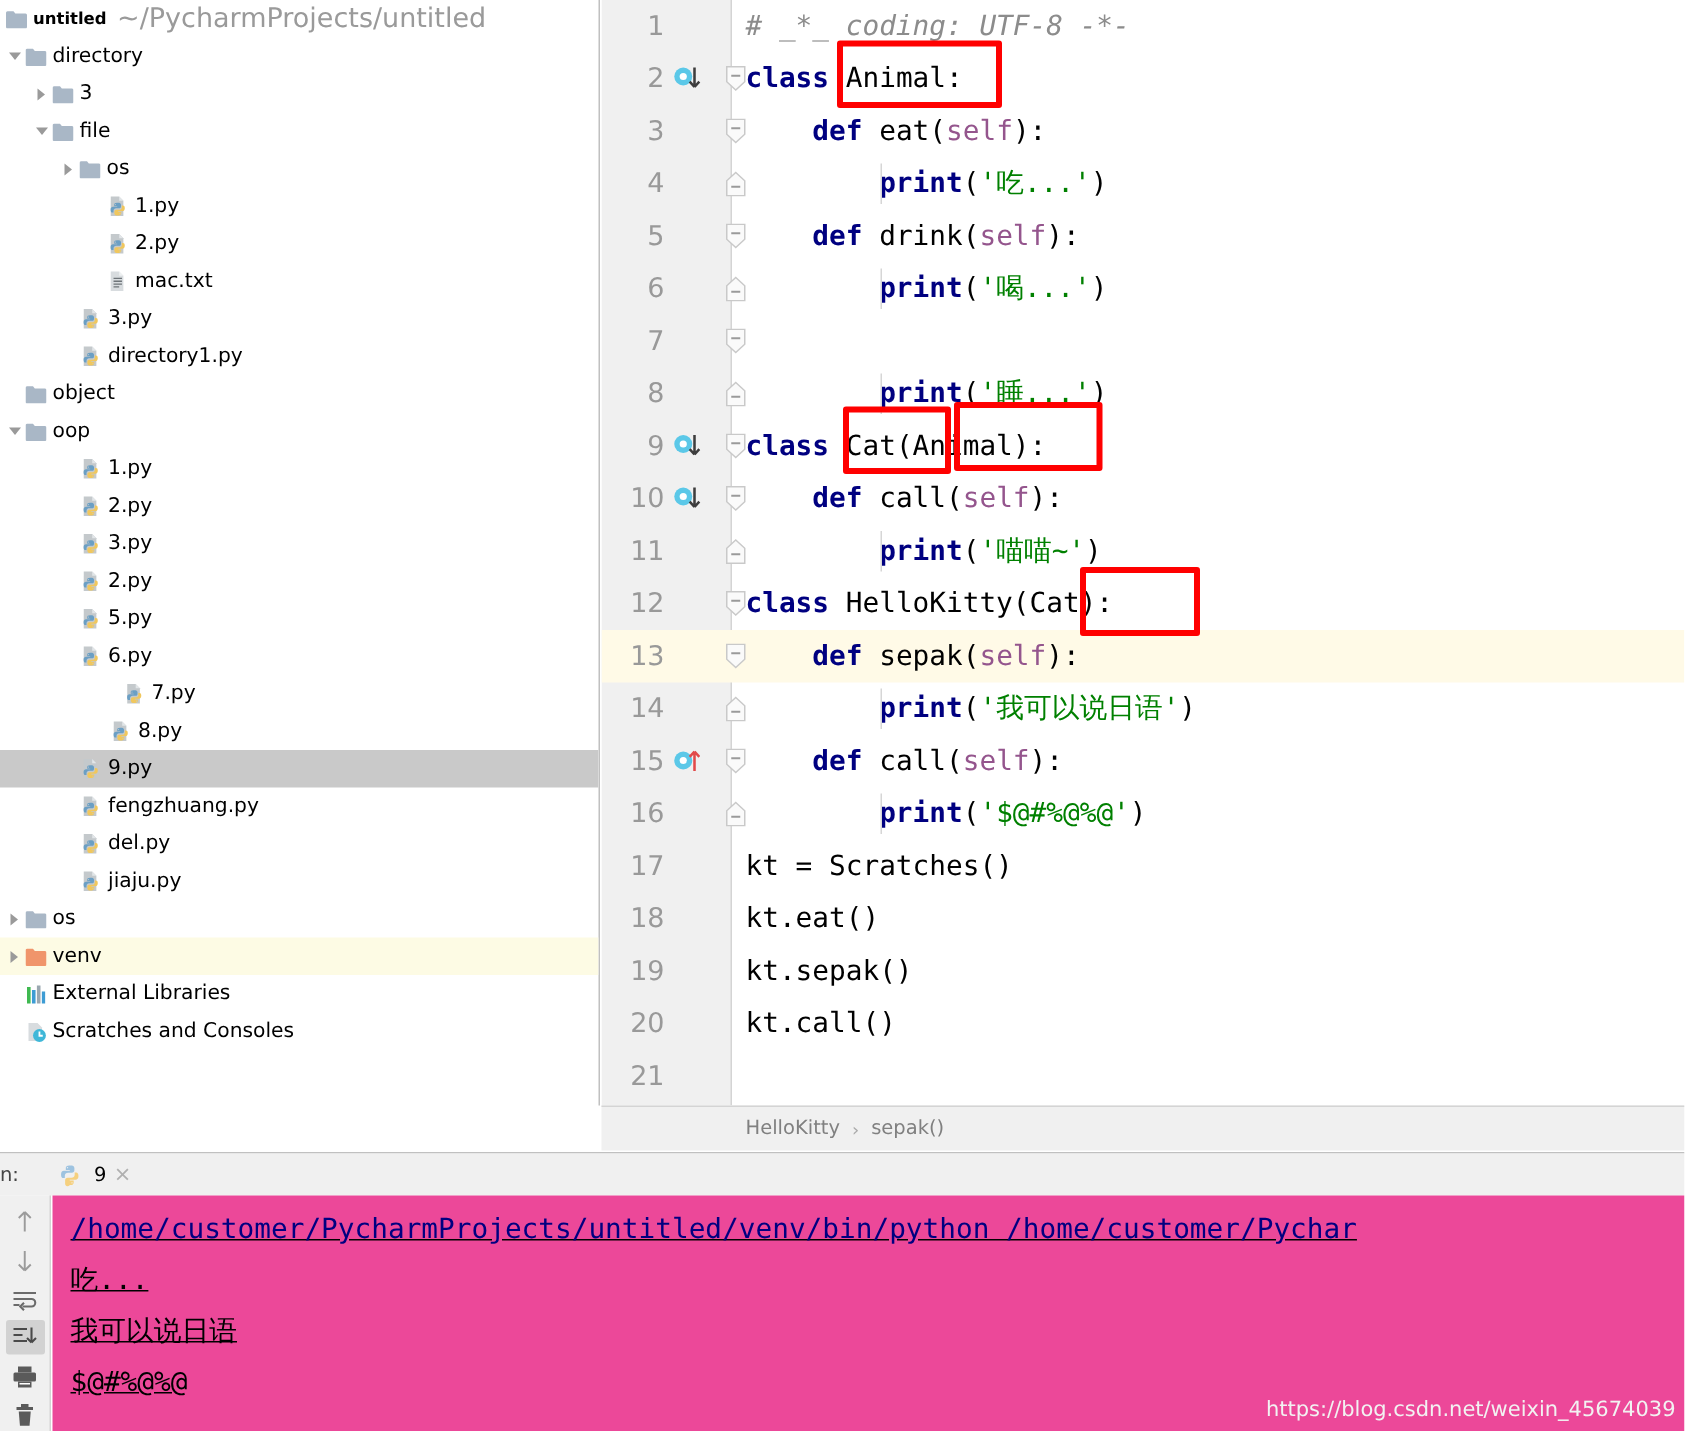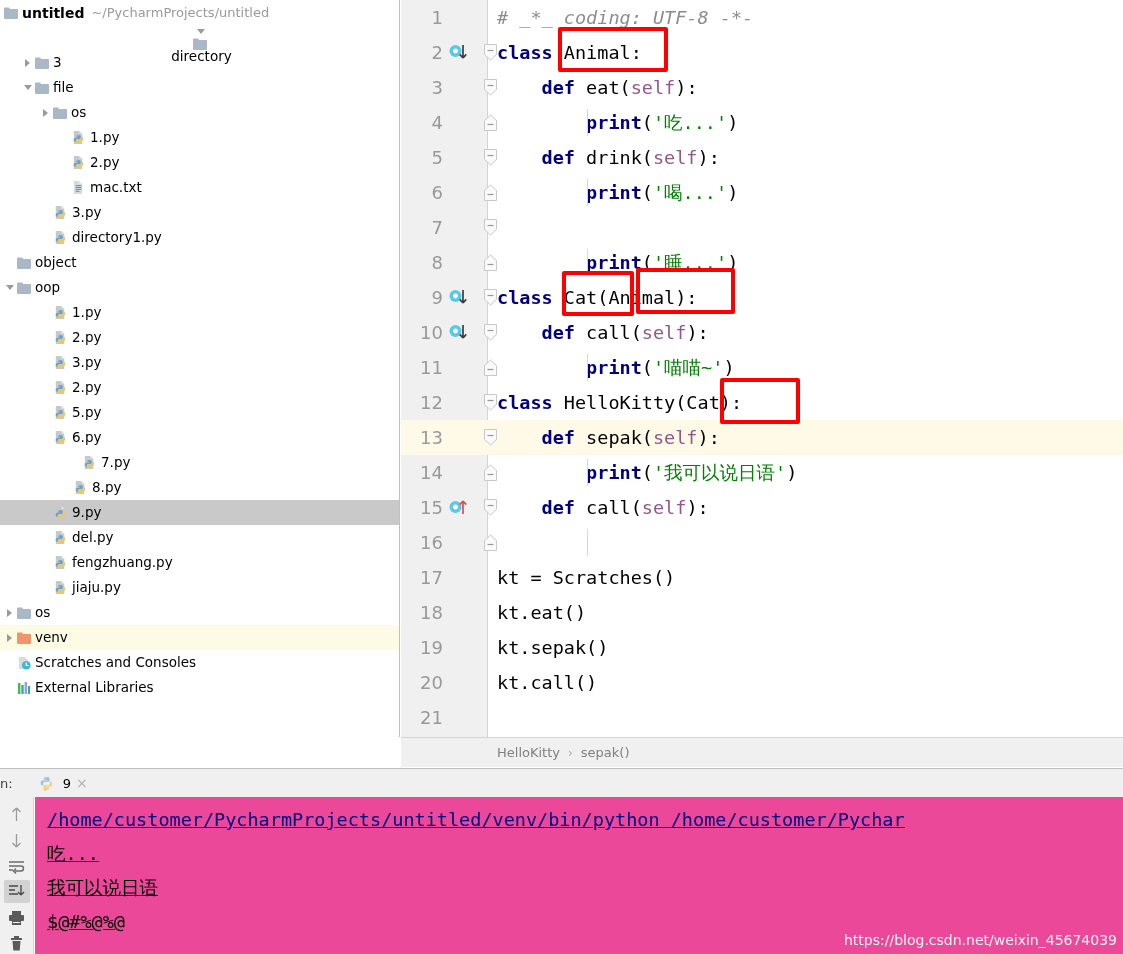--- a/index.html
+++ b/index.html
@@ -45,22 +45,22 @@
   }
   .twisty.open::before {
     content: "";
     position: absolute; left: 2px; top: 4px;
     border-top: 5px solid #9a9a9a;
     border-left: 4px solid transparent;
     border-right: 4px solid transparent;
   }
   .ico { flex: 0 0 auto; margin-right: 4px; display: inline-block; line-height: 0; }
   .tree-label { line-height: 1; }
-  .proj-name { font-weight: bold; font-size: 14px; color: #000; }
-  .proj-path { color: #9a9a9a; font-size: 13px; margin-left: 7px; }
+  .proj-name { font-weight: bold; font-size: 11px; color: #000; }
+  .proj-path { color: #9a9a9a; font-size: 18px; margin-left: 7px; }
 
   
   #editor {
     position: absolute; left: 401px; top: 0;
     width: 722px; height: 737px;
     background: #ffffff;
     overflow: hidden;
   }
   #gutter {
     position: absolute; left: 0; top: 0;
@@ -201,21 +201,21 @@
     <div class="tree-row" style="padding-left:4px;">
       <span class="ico">
         <svg width="14" height="12" viewBox="0 0 14 12">
             <path d="M0 1.5A1 1 0 011 .5h4l1.2 1.5H13a1 1 0 011 1V11a1 1 0 01-1 1H1a1 1 0 01-1-1z" fill="#a9b7c6"></path>
           </svg>
       </span>
       <span class="proj-name">untitled</span>
       <span class="proj-path">~/PycharmProjects/untitled</span>
     </div>
     <div id="tree-body">
-        <div class="tree-row" style="padding-left: 4px; flex-direction: column;">
+        <div class="tree-row" style="padding-left: 4px;">
           <span class="twisty open"></span>
           <span class="ico"><svg width="14" height="12" viewBox="0 0 14 12">
               <path d="M0 1.5A1 1 0 011 .5h4l1.2 1.5H13a1 1 0 011 1V11a1 1 0 01-1 1H1a1 1 0 01-1-1z" fill="#a9b7c6"></path>
             </svg></span>
           <span class="tree-label">directory</span>
         </div>
         <div class="tree-row" style="padding-left: 22px;">
           <span class="twisty closed"></span>
           <span class="ico"><svg width="14" height="12" viewBox="0 0 14 12">
               <path d="M0 1.5A1 1 0 011 .5h4l1.2 1.5H13a1 1 0 011 1V11a1 1 0 01-1 1H1a1 1 0 01-1-1z" fill="#a9b7c6"></path>
@@ -390,31 +390,31 @@
           <span class="tree-label">9.py</span>
         </div>
         <div class="tree-row" style="padding-left: 40px;">
           <span class="twisty"></span>
           <span class="ico"><svg width="15" height="15" viewBox="0 0 16 16">
               <path d="M3 1h6l3 3v11H3z" fill="#c4c9cc"></path>
               <path d="M9 1l3 3H9z" fill="#e2e6e8"></path>
               <path d="M7.5 5.5c-1.6 0-2 .6-2 1.5v1h2.1v.4H4.6c-.9 0-1.7.6-1.7 2.1s.5 2 1.3 2h.8v-1.3c0-1 .8-1.7 1.8-1.7h2.1c.8 0 1.4-.6 1.4-1.4V7c0-.8-.6-1.5-1.4-1.5zm-1.1.9c.2 0 .4.2.4.4s-.2.4-.4.4-.4-.2-.4-.4.2-.4.4-.4z" fill="#6b9fc4"></path>
               <path d="M8.5 14.5c1.6 0 2-.6 2-1.5v-1H8.4v-.4h2.9c.9 0 1.7-.6 1.7-2.1s-.5-2-1.3-2h-.8v1.3c0 1-.8 1.7-1.8 1.7H7c-.8 0-1.4.6-1.4 1.4V13c0 .8.6 1.5 1.4 1.5zm1.1-.9c-.2 0-.4-.2-.4-.4s.2-.4.4-.4.4.2.4.4-.2.4-.4.4z" fill="#f0c75e"></path>
             </svg></span>
+          <span class="tree-label">fengzhuang.py</span>
+        </div>
+        <div class="tree-row" style="padding-left: 40px;">
+          <span class="twisty"></span>
+          <span class="ico"><svg width="15" height="15" viewBox="0 0 16 16">
+              <path d="M3 1h6l3 3v11H3z" fill="#c4c9cc"></path>
+              <path d="M9 1l3 3H9z" fill="#e2e6e8"></path>
+              <path d="M7.5 5.5c-1.6 0-2 .6-2 1.5v1h2.1v.4H4.6c-.9 0-1.7.6-1.7 2.1s.5 2 1.3 2h.8v-1.3c0-1 .8-1.7 1.8-1.7h2.1c.8 0 1.4-.6 1.4-1.4V7c0-.8-.6-1.5-1.4-1.5zm-1.1.9c.2 0 .4.2.4.4s-.2.4-.4.4-.4-.2-.4-.4.2-.4.4-.4z" fill="#6b9fc4"></path>
+              <path d="M8.5 14.5c1.6 0 2-.6 2-1.5v-1H8.4v-.4h2.9c.9 0 1.7-.6 1.7-2.1s-.5-2-1.3-2h-.8v1.3c0 1-.8 1.7-1.8 1.7H7c-.8 0-1.4.6-1.4 1.4V13c0 .8.6 1.5 1.4 1.5zm1.1-.9c-.2 0-.4-.2-.4-.4s.2-.4.4-.4.4.2.4.4-.2.4-.4.4z" fill="#f0c75e"></path>
+            </svg></span>
           <span class="tree-label">del.py</span>
-        </div>
-        <div class="tree-row" style="padding-left: 40px;">
-          <span class="twisty"></span>
-          <span class="ico"><svg width="15" height="15" viewBox="0 0 16 16">
-              <path d="M3 1h6l3 3v11H3z" fill="#c4c9cc"></path>
-              <path d="M9 1l3 3H9z" fill="#e2e6e8"></path>
-              <path d="M7.5 5.5c-1.6 0-2 .6-2 1.5v1h2.1v.4H4.6c-.9 0-1.7.6-1.7 2.1s.5 2 1.3 2h.8v-1.3c0-1 .8-1.7 1.8-1.7h2.1c.8 0 1.4-.6 1.4-1.4V7c0-.8-.6-1.5-1.4-1.5zm-1.1.9c.2 0 .4.2.4.4s-.2.4-.4.4-.4-.2-.4-.4.2-.4.4-.4z" fill="#6b9fc4"></path>
-              <path d="M8.5 14.5c1.6 0 2-.6 2-1.5v-1H8.4v-.4h2.9c.9 0 1.7-.6 1.7-2.1s-.5-2-1.3-2h-.8v1.3c0 1-.8 1.7-1.8 1.7H7c-.8 0-1.4.6-1.4 1.4V13c0 .8.6 1.5 1.4 1.5zm1.1-.9c-.2 0-.4-.2-.4-.4s.2-.4.4-.4.4.2.4.4-.2.4-.4.4z" fill="#f0c75e"></path>
-            </svg></span>
-          <span class="tree-label">fengzhuang.py</span>
         </div>
         <div class="tree-row" style="padding-left: 40px;">
           <span class="twisty"></span>
           <span class="ico"><svg width="15" height="15" viewBox="0 0 16 16">
               <path d="M3 1h6l3 3v11H3z" fill="#c4c9cc"></path>
               <path d="M9 1l3 3H9z" fill="#e2e6e8"></path>
               <path d="M7.5 5.5c-1.6 0-2 .6-2 1.5v1h2.1v.4H4.6c-.9 0-1.7.6-1.7 2.1s.5 2 1.3 2h.8v-1.3c0-1 .8-1.7 1.8-1.7h2.1c.8 0 1.4-.6 1.4-1.4V7c0-.8-.6-1.5-1.4-1.5zm-1.1.9c.2 0 .4.2.4.4s-.2.4-.4.4-.4-.2-.4-.4.2-.4.4-.4z" fill="#6b9fc4"></path>
               <path d="M8.5 14.5c1.6 0 2-.6 2-1.5v-1H8.4v-.4h2.9c.9 0 1.7-.6 1.7-2.1s-.5-2-1.3-2h-.8v1.3c0 1-.8 1.7-1.8 1.7H7c-.8 0-1.4.6-1.4 1.4V13c0 .8.6 1.5 1.4 1.5zm1.1-.9c-.2 0-.4-.2-.4-.4s.2-.4.4-.4.4.2.4.4-.2.4-.4.4z" fill="#f0c75e"></path>
             </svg></span>
           <span class="tree-label">jiaju.py</span>
@@ -425,40 +425,40 @@
               <path d="M0 1.5A1 1 0 011 .5h4l1.2 1.5H13a1 1 0 011 1V11a1 1 0 01-1 1H1a1 1 0 01-1-1z" fill="#a9b7c6"></path>
             </svg></span>
           <span class="tree-label">os</span>
         </div>
         <div class="tree-row cream" style="padding-left: 4px;">
           <span class="twisty closed"></span>
           <span class="ico"><svg width="14" height="12" viewBox="0 0 14 12">
               <path d="M0 1.5A1 1 0 011 .5h4l1.2 1.5H13a1 1 0 011 1V11a1 1 0 01-1 1H1a1 1 0 01-1-1z" fill="#f0956b"></path>
             </svg></span>
           <span class="tree-label">venv</span>
-        </div>
-        <div class="tree-row" style="padding-left: 4px;">
-          <span class="twisty"></span>
-          <span class="ico"><svg width="14" height="14" viewBox="0 0 14 14">
-              <path d="M2 1h6l3 3v9H2z" fill="#d8dcdf"></path>
-              <circle cx="9.3" cy="9.3" r="4.3" fill="#3fb7d8"></circle>
-              <path d="M9.3 6.6v2.9h2.2" stroke="#ffffff" stroke-width="1.2" fill="none"></path>
-            </svg></span>
-          <span class="tree-label">Scratches and Consoles</span>
         </div>
         <div class="tree-row" style="padding-left: 4px;">
           <span class="twisty"></span>
           <span class="ico"><svg width="14" height="14" viewBox="0 0 14 14">
               <rect x="1" y="2" width="2.4" height="11" fill="#3fb950"></rect>
               <rect x="4.3" y="4" width="2.4" height="9" fill="#3d9cd4"></rect>
               <rect x="7.6" y="1" width="2.4" height="12" fill="#9aa7b0"></rect>
               <rect x="10.9" y="5" width="2.2" height="8" fill="#3d9cd4"></rect>
             </svg></span>
           <span class="tree-label">External Libraries</span>
         </div>
+        <div class="tree-row" style="padding-left: 4px;">
+          <span class="twisty"></span>
+          <span class="ico"><svg width="14" height="14" viewBox="0 0 14 14">
+              <path d="M2 1h6l3 3v9H2z" fill="#d8dcdf"></path>
+              <circle cx="9.3" cy="9.3" r="4.3" fill="#3fb7d8"></circle>
+              <path d="M9.3 6.6v2.9h2.2" stroke="#ffffff" stroke-width="1.2" fill="none"></path>
+            </svg></span>
+          <span class="tree-label">Scratches and Consoles</span>
+        </div>
       </div>
   </div>
 
   <div id="editor">
     <div id="gutter"></div>
     <div class="code-rows" id="code-rows">
         <div class="crow">
           <span class="lnum">1</span>
           <span class="ctext"><span class="cmt"># _*_ coding: UTF-8 -*-</span></span>
         </div>
@@ -592,20 +592,21 @@
               <path d="M4.5 6.5h6" stroke="#9a9a9a" stroke-width="1.2"></path>
             </svg></span>
           <span class="ctext">    <span class="kw">def</span> call(<span class="slf">self</span>):</span>
         </div>
         <div class="crow">
           <span class="lnum">16</span>
           <span class="fold"><svg width="15" height="17" viewBox="0 0 15 17">
               <path d="M1.5 16.5h12V6.5l-6-5.5-6 5.5z" fill="#fafafa" stroke="#c9c9c9" stroke-width="1"></path>
               <path d="M4.5 10.5h6" stroke="#9a9a9a" stroke-width="1.2"></path>
             </svg></span>
+          <span class="ctext">        <span class="pyfn">print</span>(<span class="str">'$@#%@%@'</span>)</span>
         </div>
         <div class="crow">
           <span class="lnum">17</span>
           <span class="ctext">kt = Scratches()</span>
         </div>
         <div class="crow">
           <span class="lnum">18</span>
           <span class="ctext">kt.eat()</span>
         </div>
         <div class="crow">

